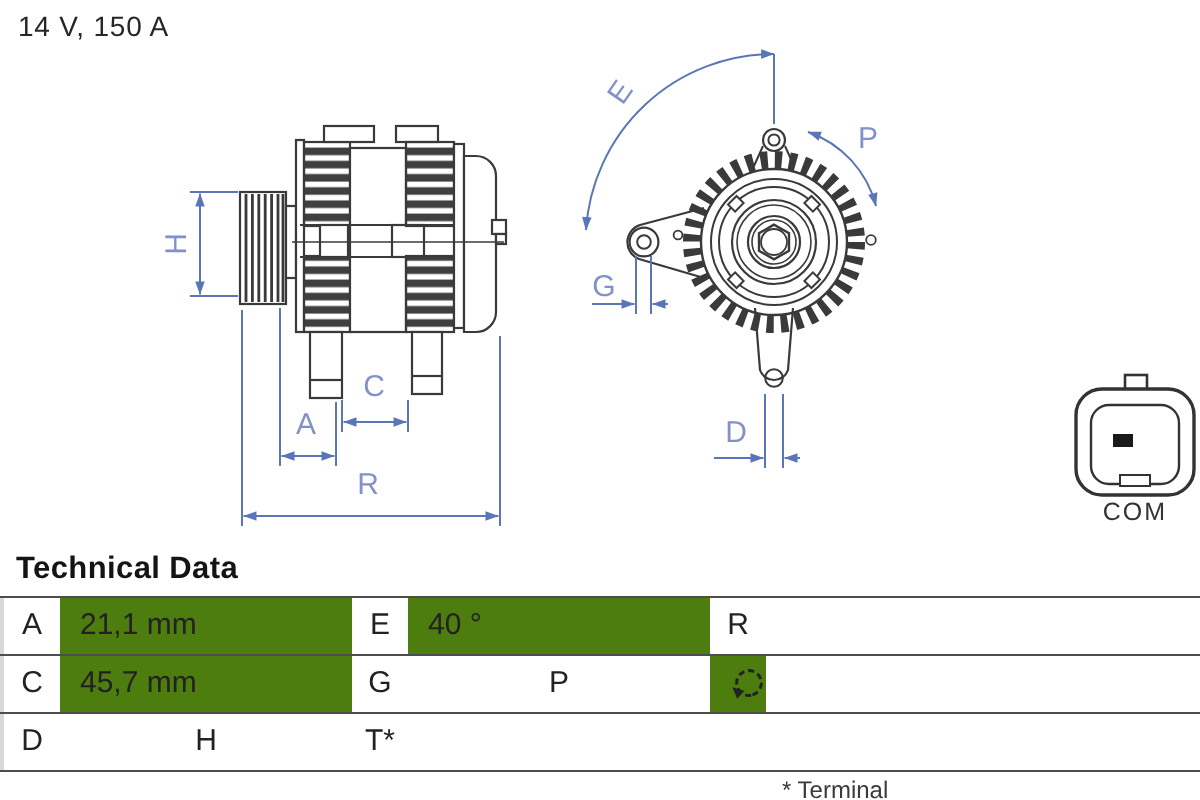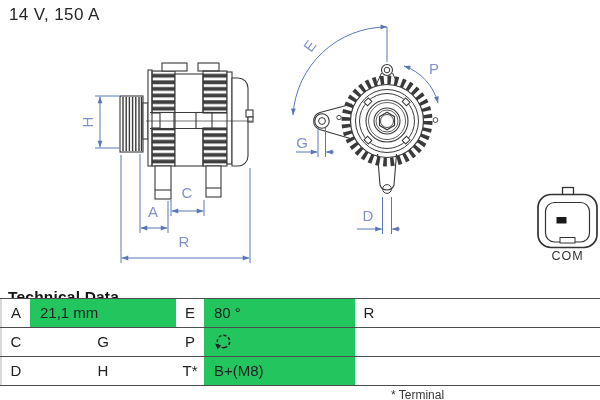--- a/index.html
+++ b/index.html
@@ -1,33 +1,33 @@
 <!DOCTYPE html>
 <html><head>
 <meta charset="utf-8">
 <style>
   html,body{margin:0;padding:0;}
   body{
     width:600px;height:400px;background:#ffffff;position:relative;overflow:hidden;
     font-family:"Liberation Sans", sans-serif;
   }
   .title{
-    position:absolute;left:9px;top:5px;font-size:17px;color:#262626;letter-spacing:.4px;
+    position:absolute;left:9px;top:5px;font-size:14px;color:#262626;letter-spacing:.4px;
   }
   svg.drawing{position:absolute;left:0;top:0;}
   .tech{position:absolute;left:0;top:276px;width:600px;height:124px;}
-  .heading{position:absolute;left:8px;top:12px;font-size:15.5px;font-weight:bold;color:#141414;letter-spacing:.2px;}
+  .heading{position:absolute;left:8px;top:0;font-size:15.5px;font-weight:bold;color:#141414;letter-spacing:.2px;}
   .ttable{position:absolute;left:0;top:22px;width:600px;border-bottom:1.6px solid #4d4d4d;}
   .trow{
     display:grid;grid-template-columns:2px 28px 146px 28px 151px 28px 217px;
     height:29px;box-sizing:border-box;border-top:1.6px solid #4d4d4d;background:#fff;
   }
   .fill{background:#d8d8d8;}
   .lk{background:#ffffff;text-align:center;line-height:27px;font-size:15px;color:#222;}
-  .lv{background:#22c55e;line-height:27px;font-size:15px;color:#222;padding-left:10px;white-space:nowrap;overflow:hidden;}
+  .lv{background:#4d7c0f;line-height:27px;font-size:15px;color:#222;padding-left:10px;white-space:nowrap;overflow:hidden;}
   .pcell{display:flex;align-items:center;}
   .fnote{position:absolute;left:391px;top:112px;font-size:12px;color:#3a3a3a;}
   .dimtext{fill:#8292c9;font-size:15px;font-family:"Liberation Sans",sans-serif;}
   .comtext{fill:#333;font-size:12.5px;letter-spacing:1px;font-family:"Liberation Sans",sans-serif;}
 </style>
 </head>
 <body>
 
 <div class="title">14 V, 150 A</div>
 
@@ -175,38 +175,38 @@
 
 <div class="tech">
   <div class="heading">Technical Data</div>
 
   <div class="ttable">
     <div class="trow">
       <span class="fill"></span>
       <span class="lk">A</span>
       <span class="lv">21,1 mm</span>
       <span class="lk">E</span>
-      <span class="lv">80 °</span>
+      <span class="lv">40 °</span>
       <span class="lk">R</span>
     </div>
     <div class="trow">
       <span class="fill"></span>
       <span class="lk">C</span>
+      <span class="lv">45,7 mm</span>
       <span class="lk">G</span>
       <span class="lk">P</span>
       <span class="lv pcell">
         <svg width="18" height="18" viewBox="0 0 18 18">
           <circle cx="9.5" cy="8.5" r="6.2" fill="none" stroke="#222" stroke-width="1.5" stroke-dasharray="3 2" transform="rotate(80 9.5 8.5)"></circle>
           <path d="M1.2 10.6 L7.2 12.4 L3.6 16.4 Z" fill="#222"></path>
         </svg>
       </span>
     </div>
     <div class="trow">
       <span class="fill"></span>
       <span class="lk">D</span>
       <span class="lk">H</span>
       <span class="lk">T*</span>
-      <span class="lv">B+(M8)</span>
     </div>
   </div>
 
   <div class="fnote">* Terminal</div>
 </div>
 
 </body></html>

